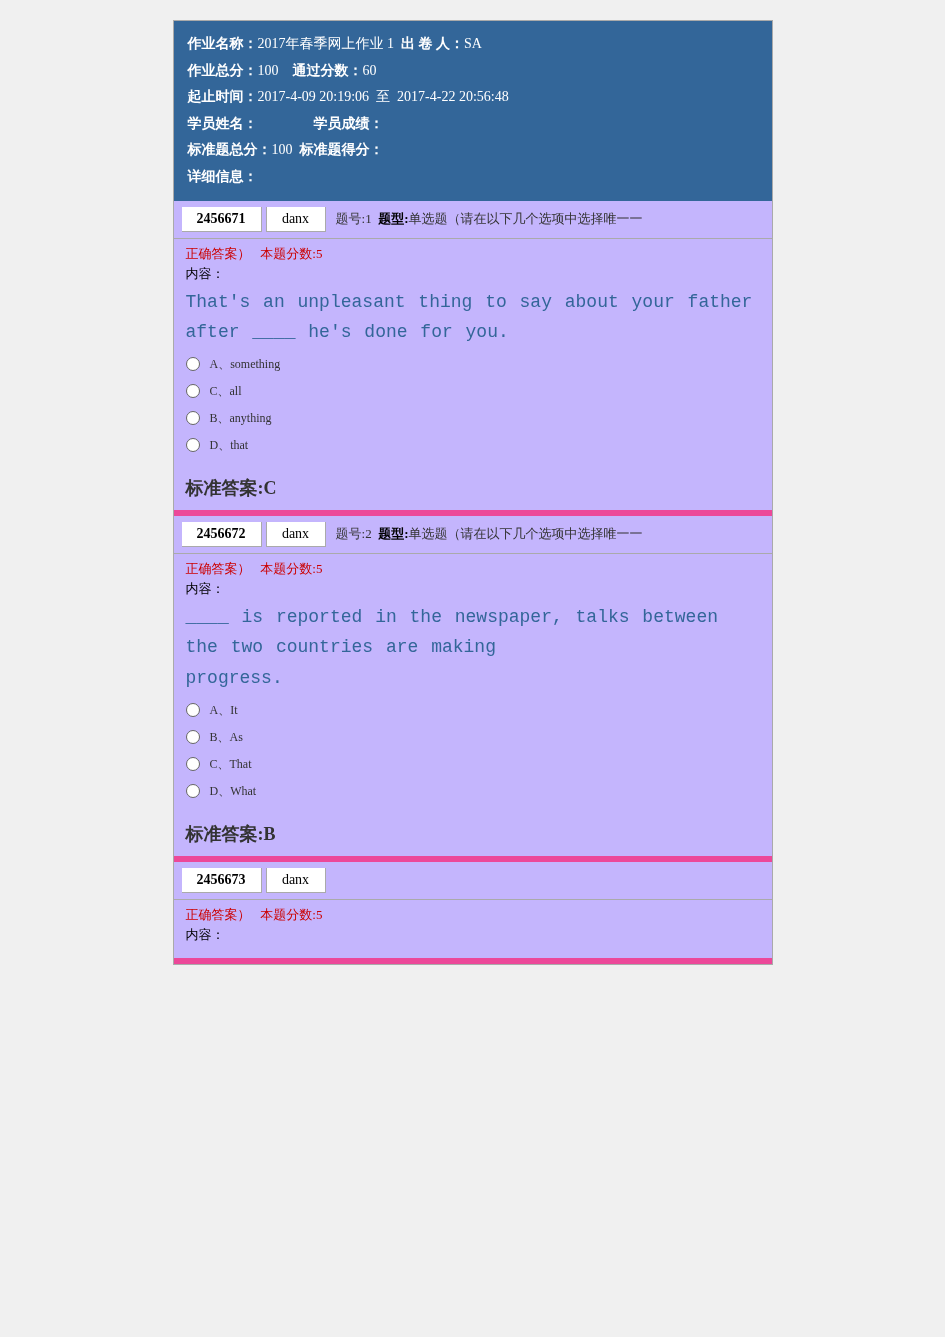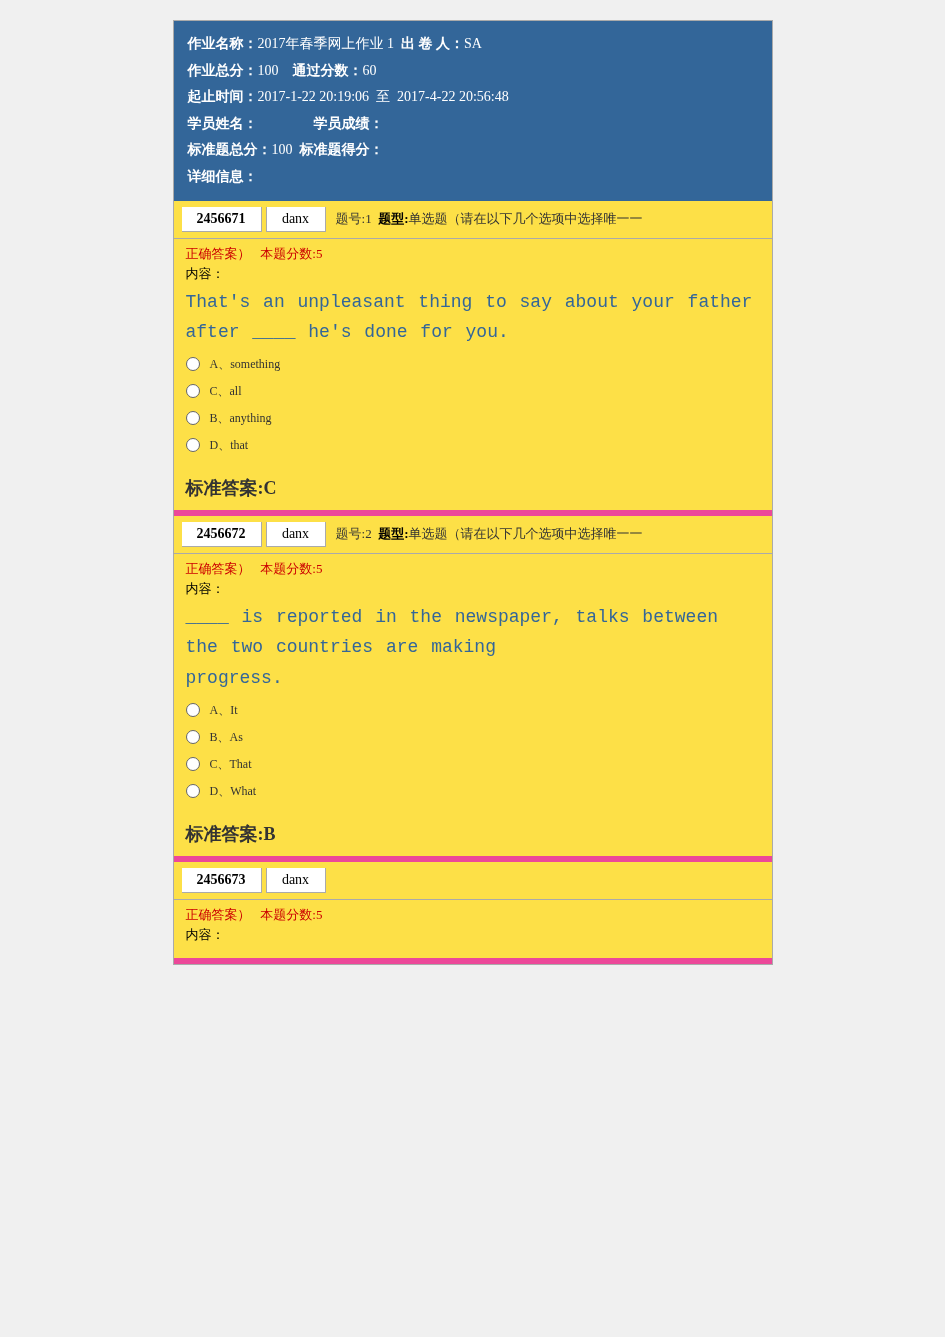--- a/index.html
+++ b/index.html
@@ -6,21 +6,21 @@
     body {
       background: #f0f0f0;
       font-family: SimSun, "宋体", serif;
       font-size: 14px;
       display: flex;
       justify-content: center;
       padding: 20px 0;
     }
     .container {
       width: 600px;
-      background: #fde047;
+      background: #c4b5fd;
       border: 1px solid #aaa;
     }
     .header {
       background: #336699;
       color: #fff;
       padding: 10px 14px;
       line-height: 1.9;
       font-size: 14px;
     }
     .header .bold {
@@ -128,21 +128,21 @@
 <div class="container">
 
   <div class="header">
     <div>
       <span class="bold">作业名称：</span><span>2017年春季网上作业 1</span>&nbsp;&nbsp;<span class="bold">出 卷 人：</span><span>SA</span>
     </div>
     <div>
       <span class="bold">作业总分：</span><span>100</span>&nbsp;&nbsp;&nbsp;&nbsp;<span class="bold">通过分数：</span><span>60</span>
     </div>
     <div>
-      <span class="bold">起止时间：</span><span>2017-1-22 20:19:06</span>&nbsp; <span>至</span> &nbsp;<span>2017-4-22 20:56:48</span>
+      <span class="bold">起止时间：</span><span>2017-4-09 20:19:06</span>&nbsp; <span>至</span> &nbsp;<span>2017-4-22 20:56:48</span>
     </div>
     <div>
       <span class="bold">学员姓名：</span>&nbsp;&nbsp;&nbsp;&nbsp;&nbsp;&nbsp;&nbsp;&nbsp;&nbsp;&nbsp;&nbsp;&nbsp;&nbsp;&nbsp;&nbsp;&nbsp;<span class="bold">学员成绩：</span>
     </div>
     <div>
       <span class="bold">标准题总分：</span><span>100</span>&nbsp;&nbsp;<span class="bold">标准题得分：</span>
     </div>
     <div>
       <span class="bold">详细信息：</span>
     </div>

